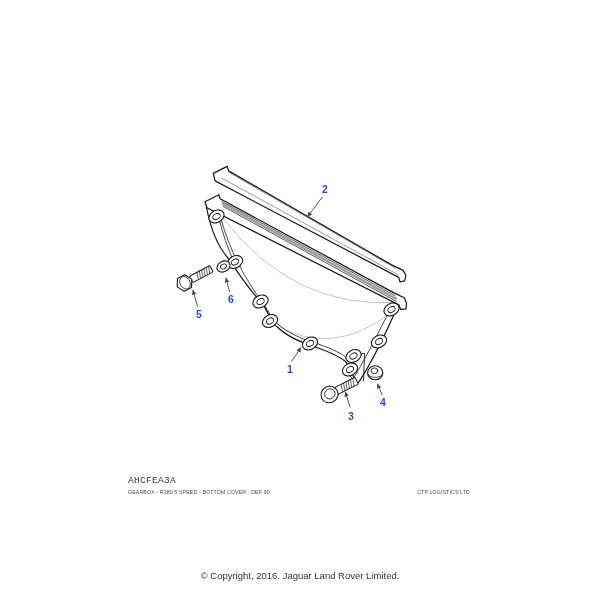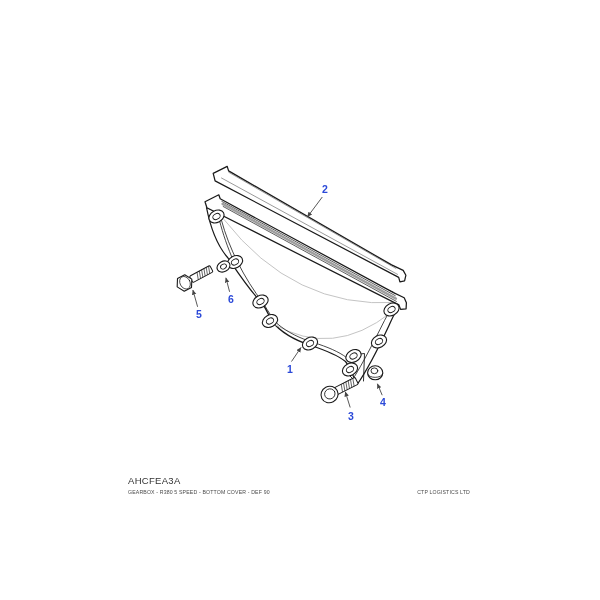--- a/index.html
+++ b/index.html
@@ -17,21 +17,21 @@
     cursor:pointer;
   }
   .c1{left:290px;top:368.5px}
   .c2{left:325px;top:188.5px}
   .c3{left:351px;top:415.5px}
   .c4{left:383px;top:402px}
   .c5{left:199px;top:313.5px}
   .c6{left:231px;top:298.5px}
   .part-code{
     position:absolute;left:128px;top:475.5px;font-size:9.5px;
-    color:#333;letter-spacing:.3px;line-height:1.1;
+    color:#333;letter-spacing:.3px;line-height:1.1;font-family:Liberation Mono, monospace;
   }
   .part-caption{
     position:absolute;left:128px;top:490px;font-size:5.2px;
     color:#4a4a4a;letter-spacing:.15px;line-height:1;
   }
   .vendor{
     position:absolute;right:130px;top:490px;font-size:5.2px;
     color:#4a4a4a;letter-spacing:.15px;line-height:1;text-align:right;
   }
   .copyright{
@@ -190,13 +190,14 @@
   <span class="callout c1">1</span>
   <span class="callout c2">2</span>
   <span class="callout c3">3</span>
   <span class="callout c4">4</span>
   <span class="callout c5">5</span>
   <span class="callout c6">6</span>
 
   <div class="part-code">AHCFEA3A</div>
   <div class="part-caption">GEARBOX - R380 5 SPEED - BOTTOM COVER - DEF 90</div>
   <div class="vendor">CTP LOGISTICS LTD</div>
+  <div class="copyright">© Copyright, 2016. Jaguar Land Rover Limited.</div>
 </div>
 
 </body></html>

